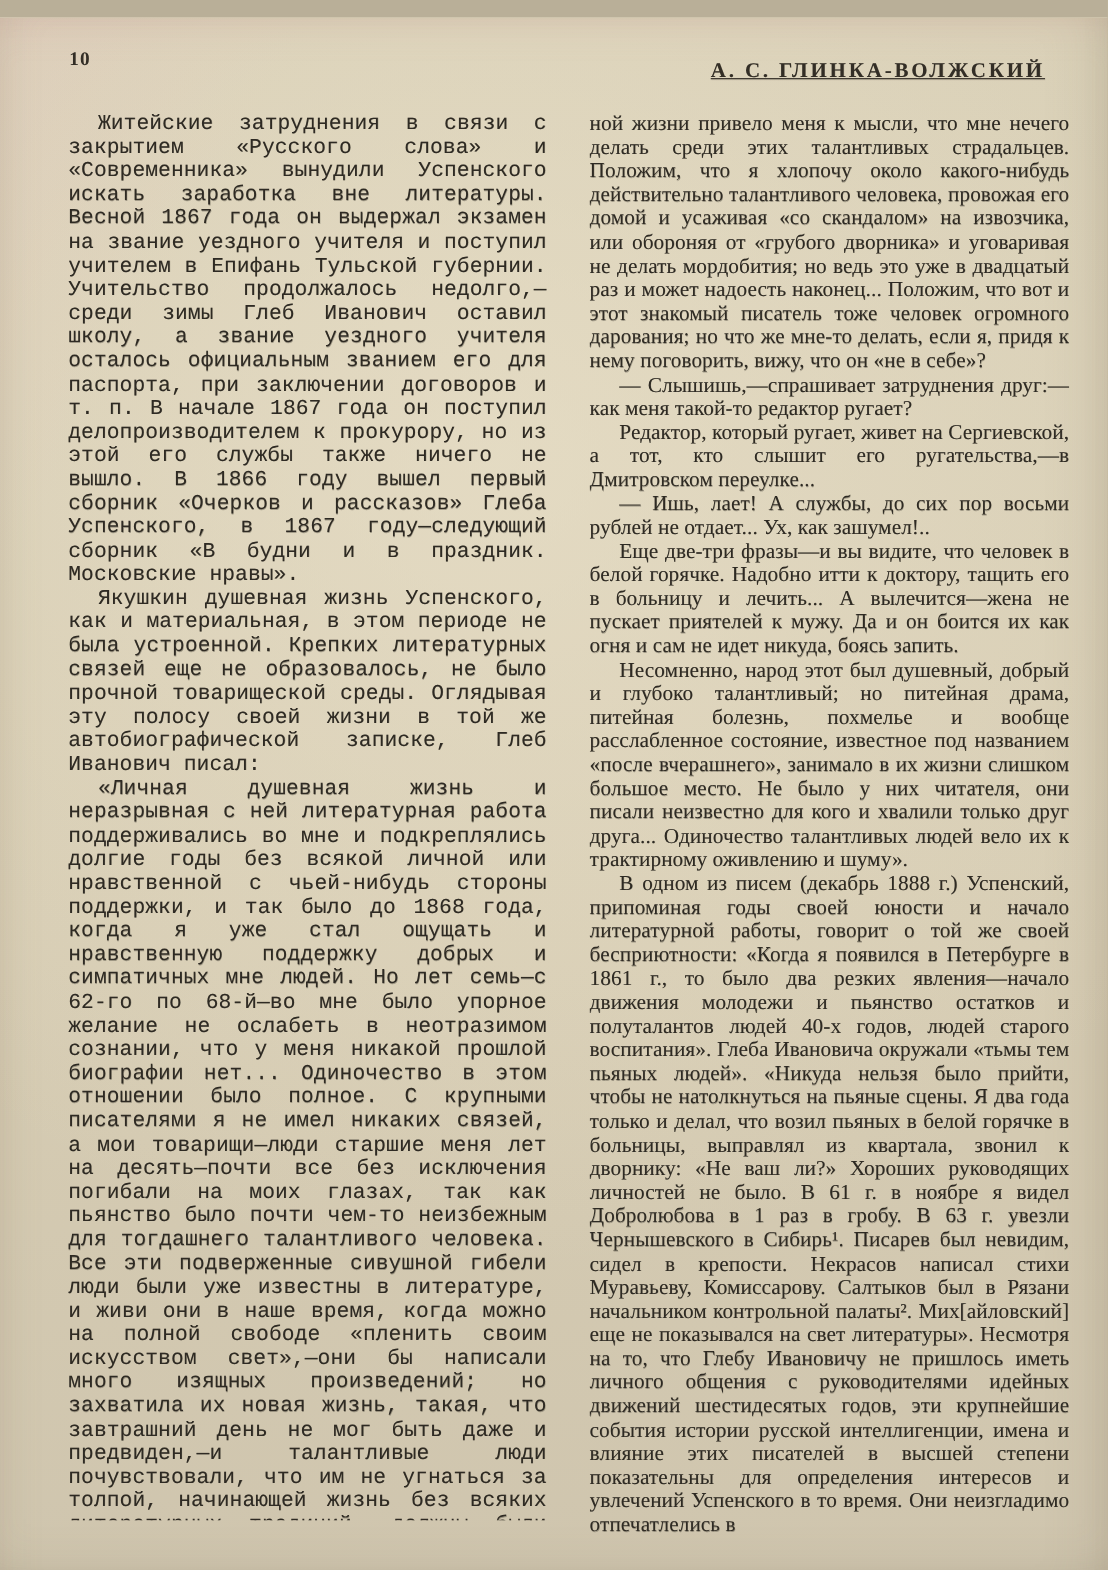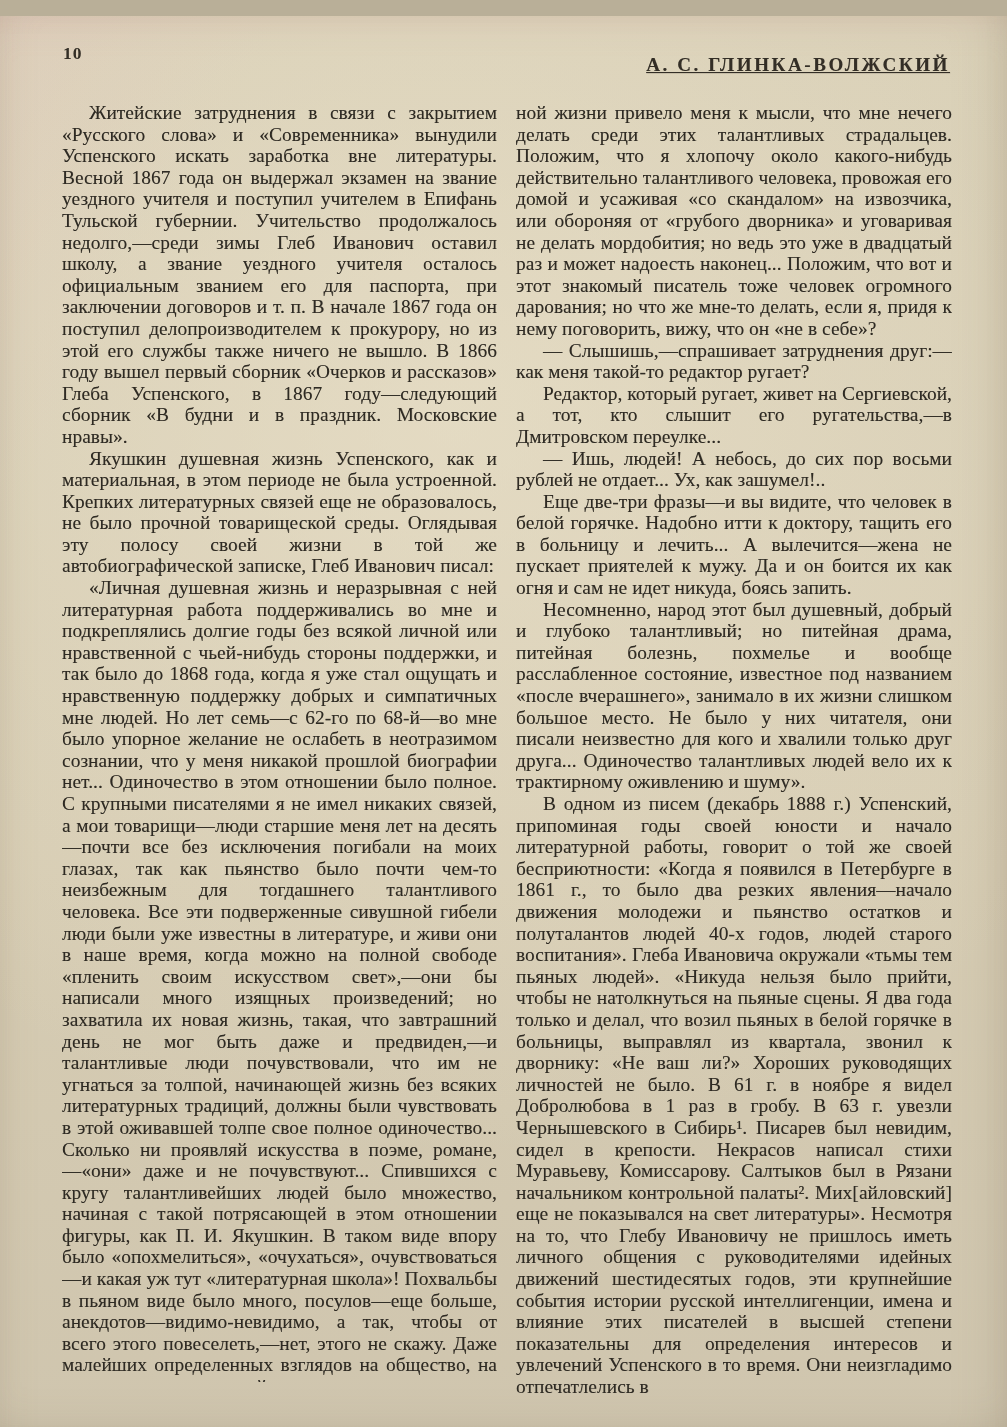--- a/index.html
+++ b/index.html
@@ -31,22 +31,22 @@
     text-align:right;
     font-size:19px; font-weight:bold; letter-spacing:2.6px;
     color:#332e26;
     text-shadow: 0.3px 0.4px 0 rgba(51,46,38,0.35);
     text-decoration: underline;
   }
   .col {
     position:absolute; top:86px;
     color:#2e2a23;
   }
-  .col-left  { left:62px;  width:435px; height:1280px; overflow:hidden; }
-  .col-right { left:516px; width:436px; height:1300px; overflow:hidden; }
+  .col-left  { left:62px;  width:435px; height:1280px; overflow:hidden;font-family:Liberation Mono, monospace; }
+  .col-right { left:536px; width:436px; height:1300px; overflow:hidden; }
   .col p {
     margin:0;
     text-align:justify;
     font-size:19.3px;
     line-height:21.6px;
     letter-spacing:0.1px;
     hyphens:auto;
     -webkit-hyphens:auto;
     text-shadow: 0.3px 0.4px 0 rgba(46,42,35,0.35);
   }
@@ -65,20 +65,20 @@
     <p class="ind">Житейские затруднения в связи с закрытием «Русского слова» и «Современника» вынудили Успенского искать заработка вне литературы. Весной 1867 года он выдержал экзамен на звание уездного учителя и поступил учителем в Епифань Тульской губернии. Учительство продолжалось недолго,—среди зимы Глеб Иванович оставил школу, а звание уездного учителя осталось официальным званием его для паспорта, при заключении договоров и т. п. В начале 1867 года он поступил делопроизводителем к прокурору, но из этой его службы также ничего не вышло. В 1866 году вышел первый сборник «Очерков и рассказов» Глеба Успенского, в 1867 году—следующий сборник «В будни и в праздник. Московские нравы».</p>
     <p class="ind">Якушкин душевная жизнь Успенского, как и материальная, в этом периоде не была устроенной. Крепких литературных связей еще не образовалось, не было прочной товарищеской среды. Оглядывая эту полосу своей жизни в той же автобиографической записке, Глеб Иванович писал:</p>
     <p class="ind">«Личная душевная жизнь и неразрывная с ней литературная работа поддерживались во мне и подкреплялись долгие годы без всякой личной или нравственной с чьей-нибудь стороны поддержки, и так было до 1868 года, когда я уже стал ощущать и нравственную поддержку добрых и симпатичных мне людей. Но лет семь—с 62-го по 68-й—во мне было упорное желание не ослабеть в неотразимом сознании, что у меня никакой прошлой биографии нет... Одиночество в этом отношении было полное. С крупными писателями я не имел никаких связей, а мои товарищи—люди старшие меня лет на десять—почти все без исключения погибали на моих глазах, так как пьянство было почти чем-то неизбежным для тогдашнего талантливого человека. Все эти подверженные сивушной гибели люди были уже известны в литературе, и живи они в наше время, когда можно на полной свободе «пленить своим искусством свет»,—они бы написали много изящных произведений; но захватила их новая жизнь, такая, что завтрашний день не мог быть даже и предвиден,—и талантливые люди почувствовали, что им не угнаться за толпой, начинающей жизнь без всяких литературных традиций, должны были чувствовать в этой оживавшей толпе свое полное одиночество... Сколько ни проявляй искусства в поэме, романе,—«они» даже и не почувствуют... Спившихся с кругу талантливейших людей было множество, начиная с такой потрясающей в этом отношении фигуры, как П. И. Якушкин. В таком виде впору было «опохмелиться», «очухаться», очувствоваться—и какая уж тут «литературная школа»! Похвальбы в пьяном виде было много, посулов—еще больше, анекдотов—видимо-невидимо, а так, чтобы от всего этого повеселеть,—нет, этого не скажу. Даже малейших определенных взглядов на общество, на народ, на цели русской интеллигенции ни у кого решительно не было. Немудрено, что ясно сознаваемое горе заливалось сивухой самыми талантливыми людьми.</p>
 
   </div>
 
   <div class="col col-right">
     <p>ной жизни привело меня к мысли, что мне нечего делать среди этих талантливых страдальцев. Положим, что я хлопочу около какого-нибудь действительно талантливого человека, провожая его домой и усаживая «со скандалом» на извозчика, или обороняя от «грубого дворника» и уговаривая не делать мордобития; но ведь это уже в двадцатый раз и может надоесть наконец... Положим, что вот и этот знакомый писатель тоже человек огромного дарования; но что же мне-то делать, если я, придя к нему поговорить, вижу, что он «не в себе»?</p>
     <p class="ind">— Слышишь,—спрашивает затруднения друг:—как меня такой-то редактор ругает?</p>
     <p class="ind">Редактор, который ругает, живет на Сергиевской, а тот, кто слышит его ругательства,—в Дмитровском переулке...</p>
-    <p class="ind">— Ишь, людей! А небось, до сих пор восьми рублей не отдает... Ух, как зашумел!..</p>
+    <p class="ind">— Ишь, лает! А службы, до сих пор восьми рублей не отдает... Ух, как зашумел!..</p>
     <p class="ind">Еще две-три фразы—и вы видите, что человек в белой горячке. Надобно итти к доктору, тащить его в больницу и лечить... А вылечится—жена не пускает приятелей к мужу. Да и он боится их как огня и сам не идет никуда, боясь запить.</p>
     <p class="ind">Несомненно, народ этот был душевный, добрый и глубоко талантливый; но питейная драма, питейная болезнь, похмелье и вообще расслабленное состояние, известное под названием «после вчерашнего», занимало в их жизни слишком большое место. Не было у них читателя, они писали неизвестно для кого и хвалили только друг друга... Одиночество талантливых людей вело их к трактирному оживлению и шуму».</p>
     <p class="ind">В одном из писем (декабрь 1888 г.) Успенский, припоминая годы своей юности и начало литературной работы, говорит о той же своей бесприютности: «Когда я появился в Петербурге в 1861 г., то было два резких явления—начало движения молодежи и пьянство остатков и полуталантов людей 40-х годов, людей старого воспитания». Глеба Ивановича окружали «тьмы тем пьяных людей». «Никуда нельзя было прийти, чтобы не натолкнуться на пьяные сцены. Я два года только и делал, что возил пьяных в белой горячке в больницы, выправлял из квартала, звонил к дворнику: «Не ваш ли?» Хороших руководящих личностей не было. В 61 г. в ноябре я видел Добролюбова в 1 раз в гробу. В 63 г. увезли Чернышевского в Сибирь¹. Писарев был невидим, сидел в крепости. Некрасов написал стихи Муравьеву, Комиссарову. Салтыков был в Рязани начальником контрольной палаты². Мих[айловский] еще не показывался на свет литературы». Несмотря на то, что Глебу Ивановичу не пришлось иметь личного общения с руководителями идейных движений шестидесятых годов, эти крупнейшие события истории русской интеллигенции, имена и влияние этих писателей в высшей степени показательны для определения интересов и увлечений Успенского в то время. Они неизгладимо отпечатлелись в</p>
 
   </div>
 
 </div>
 
 </body></html>

